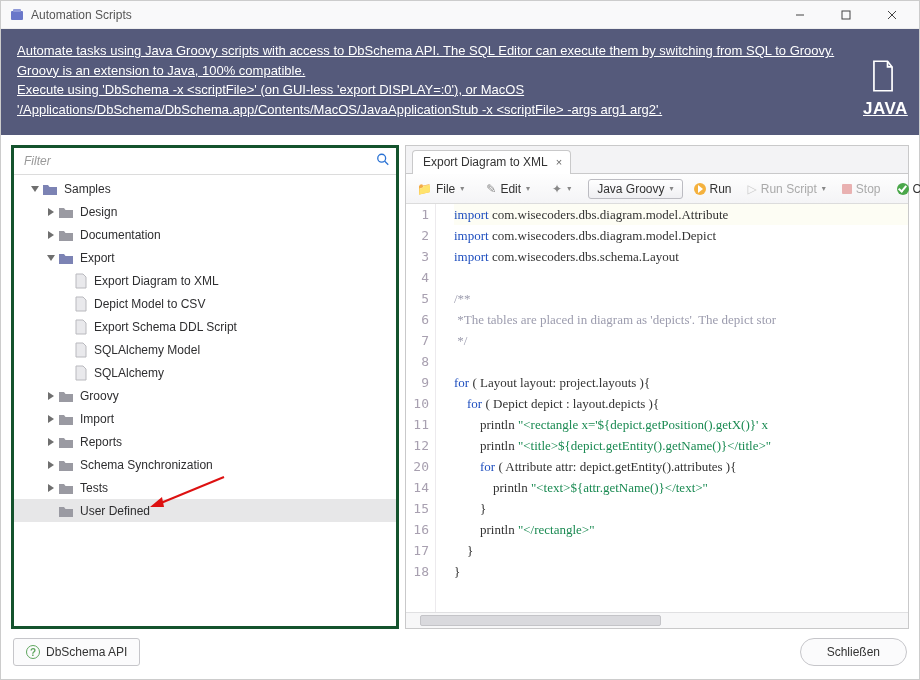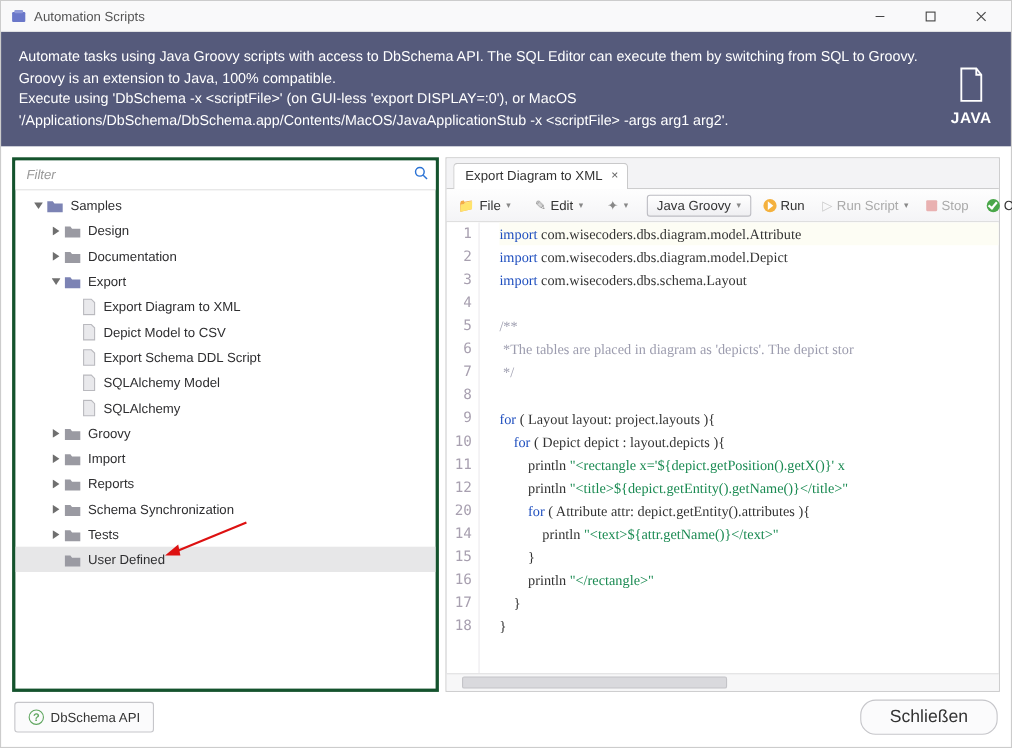--- a/index.html
+++ b/index.html
@@ -5,25 +5,25 @@
   * { box-sizing: border-box; margin: 0; padding: 0; }
   body { font-family: "Segoe UI", Tahoma, sans-serif; font-size: 12px; background: #fff; color: #333; }
   .window { width: 920px; height: 680px; border: 1px solid #ccc; display: flex; flex-direction: column; position: relative; background: #fff; }
   .titlebar { height: 28px; display: flex; align-items: center; padding: 0 4px; background: #f9f9fa; border-bottom: 1px solid #eee; }
   .titlebar .title-icon { width: 16px; height: 16px; margin: 0 6px 0 4px; position: relative; }
   .title-icon svg { width: 16px; height: 16px; }
   .titlebar .title-text { font-size: 12px; color: #555; flex: 1; }
   .winbtns { display: flex; }
   .winbtn { width: 46px; height: 28px; display: flex; align-items: center; justify-content: center; color: #444; }
   .winbtn svg { width: 10px; height: 10px; }
-  .banner { background: #555a7b; color: #fff; padding: 12px 16px 14px 16px; font-size: 13px; line-height: 1.5; display: flex; align-items: center; }
+  .banner { background: #555a7b; color: #fff; padding: 12px 16px 14px 16px; font-size: 13px; line-height: 1.5; display: flex; align-items: flex-start; text-decoration: underline; }
   .banner-text { flex: 1; padding-right: 10px; }
   .java-badge { width: 40px; text-align: center; margin-top: 18px; }
   .java-badge svg { width: 28px; height: 34px; }
-  .java-badge .lbl { color: #fff; font-weight: bold; font-size: 14px; letter-spacing: 0.5px; margin-top: -3px; }
+  .java-badge .lbl { color: #fff; font-weight: bold; font-size: 17px; letter-spacing: 0.5px; margin-top: -3px; }
   .content { flex: 1; display: flex; padding: 10px 10px 4px 10px; gap: 6px; min-height: 0; }
   .left-panel { width: 388px; display: flex; flex-direction: column; border: 3px solid #14532d; min-height: 0; }
   .filter-row { position: relative; border-bottom: 1px solid #dcdcdc; }
   .filter-row input { width: 100%; border: none; padding: 6px 26px 6px 10px; font-size: 12px; outline: none; color: #333; background: #fff; }
   .filter-row input::placeholder { font-style: italic; color: #999; }
   .filter-row .search-ic { position: absolute; right: 6px; top: 50%; transform: translateY(-50%); color: #2a72d4; }
   .filter-row .search-ic svg { width: 14px; height: 14px; }
   .tree { flex: 1; overflow: auto; padding: 2px 0; }
   .tree-item { display: flex; align-items: center; height: 23px; padding-right: 6px; cursor: default; }
   .tree-item.selected { background: #e7e7e8; }
@@ -56,21 +56,21 @@
   .code .ln.cur { background: #fdfdf4; }
   .kw { color: #1f4fbf; }
   .cm { color: #9c9cae; }
   .str { color: #1a8a52; }
   .hscroll { height: 16px; border-top: 1px solid #e0e0e2; background: #f7f7f8; position: relative; margin: 0 0 0 0; }
   .hscroll .thumb { position: absolute; left: 14px; top: 2px; height: 11px; width: 48%; background: #d9d9dd; border: 1px solid #c4c4c8; border-radius: 2px; }
   .arrow-annot { position: absolute; pointer-events: none; }
   .footer { height: 46px; border-top: 0; display: flex; align-items: center; padding: 0 12px 8px 12px; }
   .api-btn { display: flex; align-items: center; gap: 6px; border: 1px solid #c6c6ca; background: #fbfbfc; border-radius: 3px; padding: 6px 12px; font-size: 12px; color: #333; }
   .api-btn .q { width: 14px; height: 14px; border: 1px solid #5fa65f; color: #5fa65f; border-radius: 50%; display: inline-flex; align-items: center; justify-content: center; font-size: 10px; font-weight: bold; }
-  .close-btn { margin-left: auto; border: 1px solid #c6c6ca; background: #fbfbfc; border-radius: 14px; padding: 6px 26px; font-size: 16px; color: #333; }
+  .close-btn { margin-left: auto; border: 1px solid #c6c6ca; background: #fbfbfc; border-radius: 14px; padding: 6px 26px; font-size: 12px; color: #333; }
   
   .ic-folder { color: #caa85e; }
   .ic-pencil { color: #888; }
   .ic-wand { color: #888; }
   .ic-circle.green { background: #f4b13e; width: 12px; height: 12px; border-radius: 50%; display: inline-block; position: relative; }
   .ic-circle.green::after { content: ""; position: absolute; left: 4px; top: 2px; border-left: 5px solid #fff; border-top: 4px solid transparent; border-bottom: 4px solid transparent; }
   .ic-sq.red { width: 10px; height: 10px; background: #e9b1b1; display: inline-block; border-radius: 1px; }
   .ic-check { width: 12px; height: 12px; border-radius: 50%; background: #4aa74a; display: inline-block; position: relative; }
   .ic-check::after { content: ""; position: absolute; left: 3px; top: 1px; width: 3px; height: 6px; border-right: 2px solid #fff; border-bottom: 2px solid #fff; transform: rotate(40deg); }
 </style>

